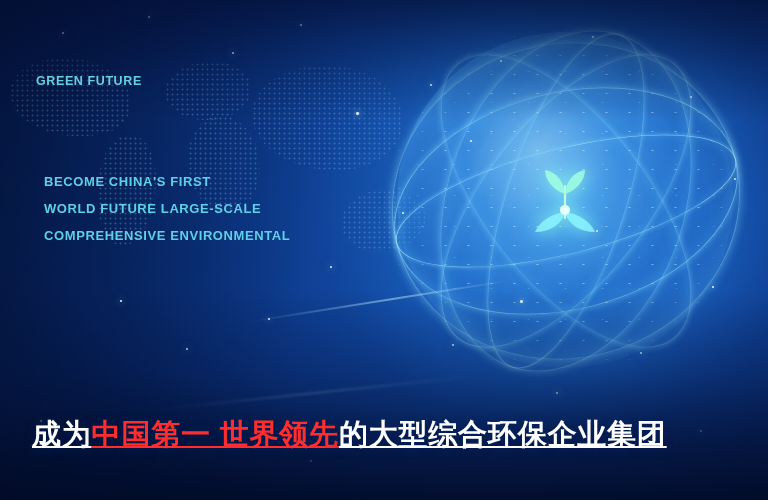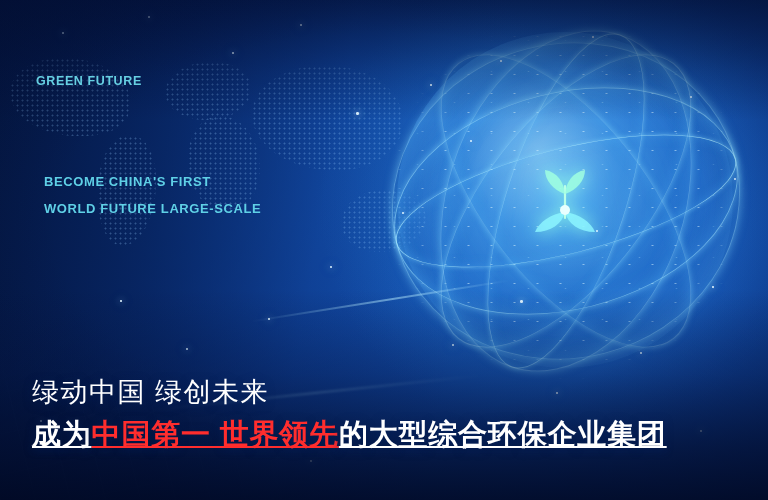--- a/index.html
+++ b/index.html
@@ -277,22 +277,22 @@
   <div class="bg-vignette"></div>
   <div class="bg-bottom-fade"></div>
 
   <div class="en-block en-top">
     <div class="line">GREEN FUTURE</div>
   </div>
 
   <div class="en-block en-mid">
     <div class="line">BECOME CHINA'S FIRST</div>
     <div class="line">WORLD FUTURE LARGE-SCALE</div>
+    <div class="line">COMPREHENSIVE ENVIRONMENTAL</div>
   </div>
 
   <div class="cn-block">
-    <div class="cn-line1">绿动中国 绿创未来</div>
     <div class="cn-line2">
       <span class="seg">成为</span><span class="seg hl">中国第一 世界领先</span><span class="seg">的大型综合环保企业集团</span>
     </div>
   </div>
 
 </div>
 
 </body></html>

